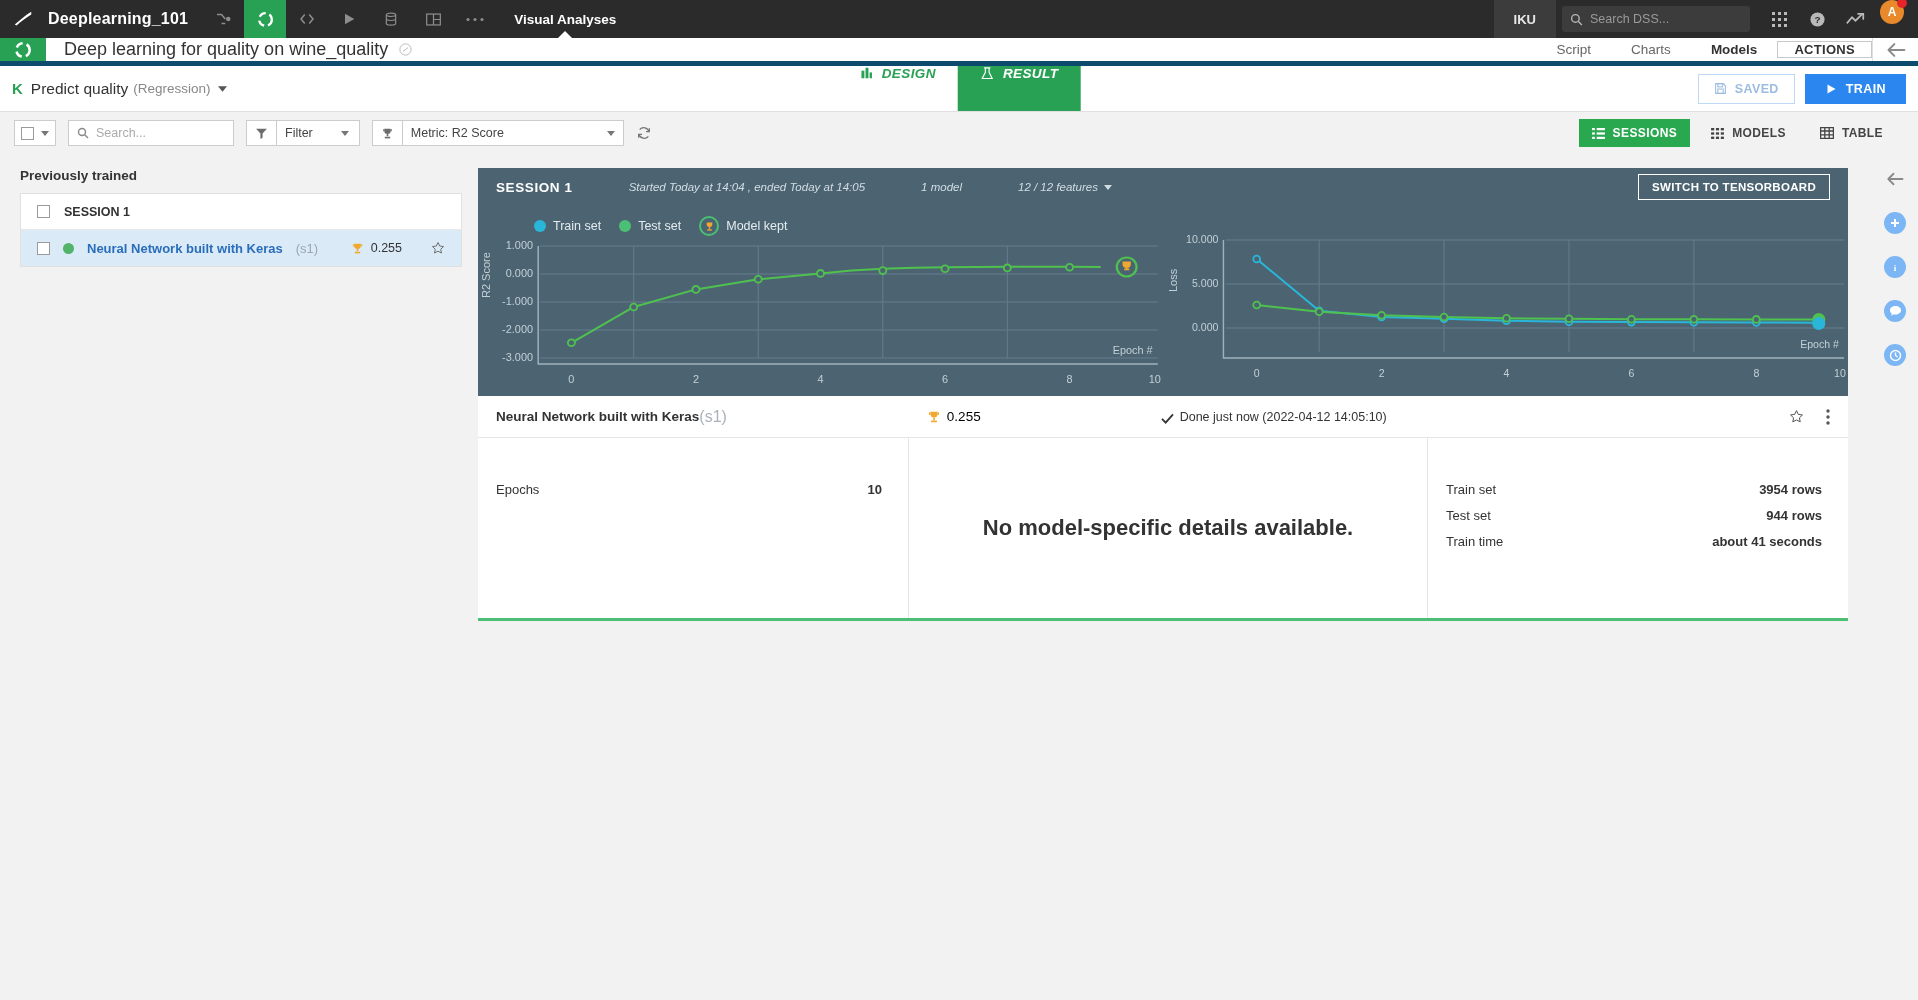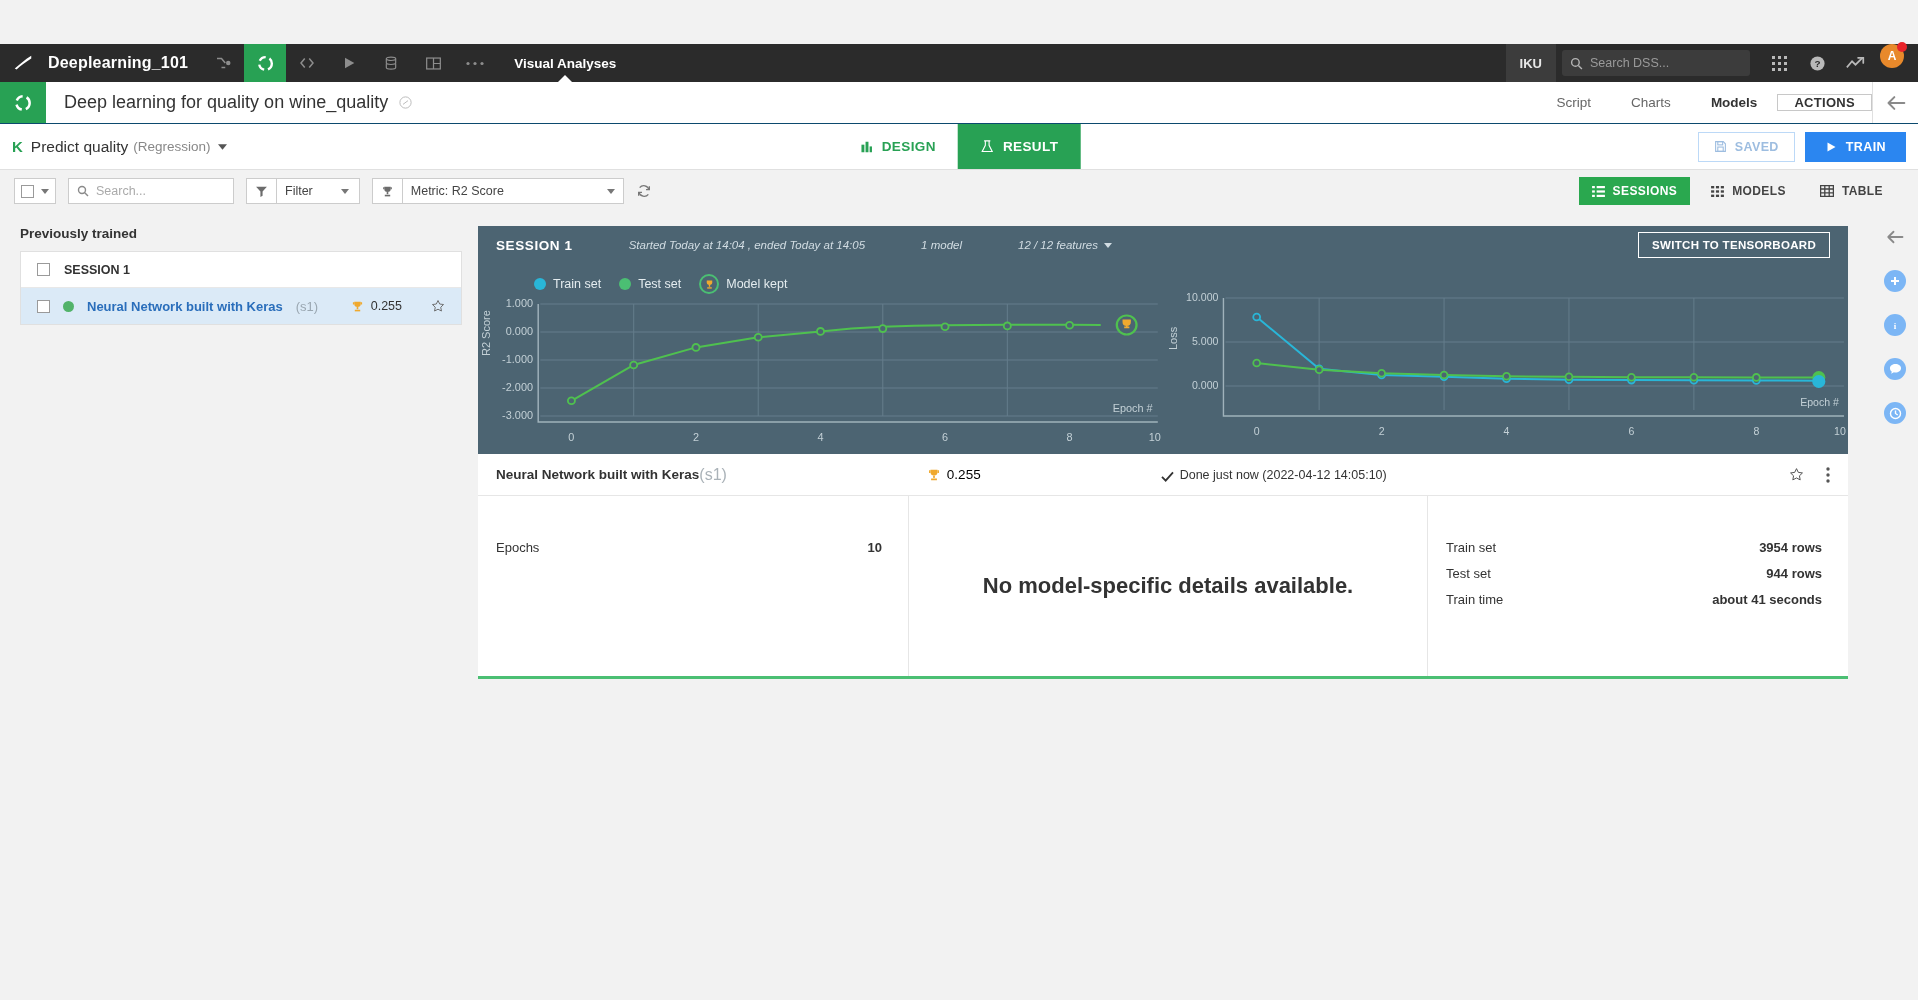--- a/index.html
+++ b/index.html
@@ -7,21 +7,21 @@
     width: 1918px; height: 1000px;
     font-family: "Liberation Sans", sans-serif;
     background: #f2f2f2;
     overflow: hidden;
     -webkit-font-smoothing: antialiased;
   }
 
   
   .topnav {
     height: 38px; background: #2b2b2b; display: flex; align-items: stretch;
-    color: #cfcfcf; position: relative; margin-top: 44px;
+    color: #cfcfcf; position: relative;
   }
   .tn-logo { width: 46px; display:flex; align-items:center; justify-content:center; }
   .tn-project {
     display: flex; align-items: center; padding: 0 14px 0 2px;
     color: #fff; font-size: 16px; font-weight: 700; letter-spacing: .2px;
   }
   .tn-icon {
     width: 42px; display: flex; align-items: center; justify-content: center;
     cursor: pointer; color: #8d8d8d;
   }
@@ -32,21 +32,21 @@
     font-size: 13.5px; font-weight: 600; position: relative;
   }
   .tn-section .caret-up {
     position:absolute; bottom:0; left:50%; transform: translateX(-50%);
     width:0;height:0;border-left:7px solid transparent;border-right:7px solid transparent;
     border-bottom:7px solid #fff;
   }
   .tn-spacer { flex: 1; }
   .tn-user-initials {
     background: #3c3c3c; color:#e8e8e8; font-size: 13px; font-weight: 700;
-    display:flex; align-items:center; padding: 0 14px;
+    display:flex; align-items:center; padding: 0 20px;
   }
   .tn-search {
     display:flex; align-items:center; background:#3c3c3c; border-radius:3px;
     height:26px; width:188px; margin: 6px 10px 6px 6px; padding: 0 8px; gap:7px;
   }
   .tn-search input {
     background: transparent; border:0; outline:0; color:#c9c9c9;
     font-size: 12.5px; font-family: inherit; width: 100%;
   }
   .tn-search input::placeholder { color:#9a9a9a; }
@@ -59,22 +59,22 @@
     background:#e8892b; color:#fff; font-size:12px; font-weight:700;
     display:flex;align-items:center;justify-content:center; margin: 0 14px 0 6px;
   }
   .tn-avatar .dot {
     position:absolute; top:-2px; right:-3px; width:10px;height:10px;
     border-radius:50%; background:#e8242a;
   }
 
   
   .objhdr {
-    height: 42px; background:#fff; display:flex; align-items:stretch;
-    border-bottom: 1px solid #0c4a6e;
+    height: 28px; background:#fff; display:flex; align-items:stretch;
+    border-bottom: 5px solid #0c4a6e;
   }
   .oh-badge { width:46px; background:#28a154; display:flex;align-items:center;justify-content:center; }
   .oh-title {
     display:flex; align-items:center; gap:10px; padding-left: 18px;
     font-size: 18px; color:#333; font-weight:400;
   }
   .oh-lock { color:#bdbdbd; }
   .oh-spacer { flex:1; }
   .oh-tabs { display:flex; align-items:center; gap:0; }
   .oh-tab {
@@ -96,22 +96,22 @@
   }
   .tb-k { color:#28a154; font-weight:700; font-size:15px; margin-left: 12px; }
   .tb-title { font-size:15.5px; color:#333; margin-left:8px; }
   .tb-sub { font-size:13.5px; color:#888; margin-left:5px; }
   .tb-caret { margin-left:8px; color:#555; }
   .tb-center {
     position:absolute; left:50%; transform: translateX(-50%);
     display:flex; height:100%;
   }
   .tb-seg {
-    display:flex;align-items:center;gap:8px; padding: 0 22px;
-    font-size:13.5px; font-weight:700; letter-spacing:.4px; cursor:pointer;
+    display:flex;gap:8px; padding: 0 22px;
+    font-size:13.5px; font-weight:700; letter-spacing:.4px; cursor:pointer;font-style:italic;
   }
   .tb-seg.ghost { color:#28a154; }
   .tb-seg.fill { background:#28a154; color:#fff; }
   .tb-right { margin-left:auto; display:flex; align-items:center; gap:10px; padding-right: 12px;}
   .btn-saved {
     display:flex;align-items:center;gap:8px; border:1px solid #bcd9f7; color:#9dbde0;
     background:#fff; padding: 7px 15px; font-size:12.5px; font-weight:700; letter-spacing:.4px;
   }
   .btn-train {
     display:flex;align-items:center;gap:9px; background:#2b86f0; color:#fff; border:0;

